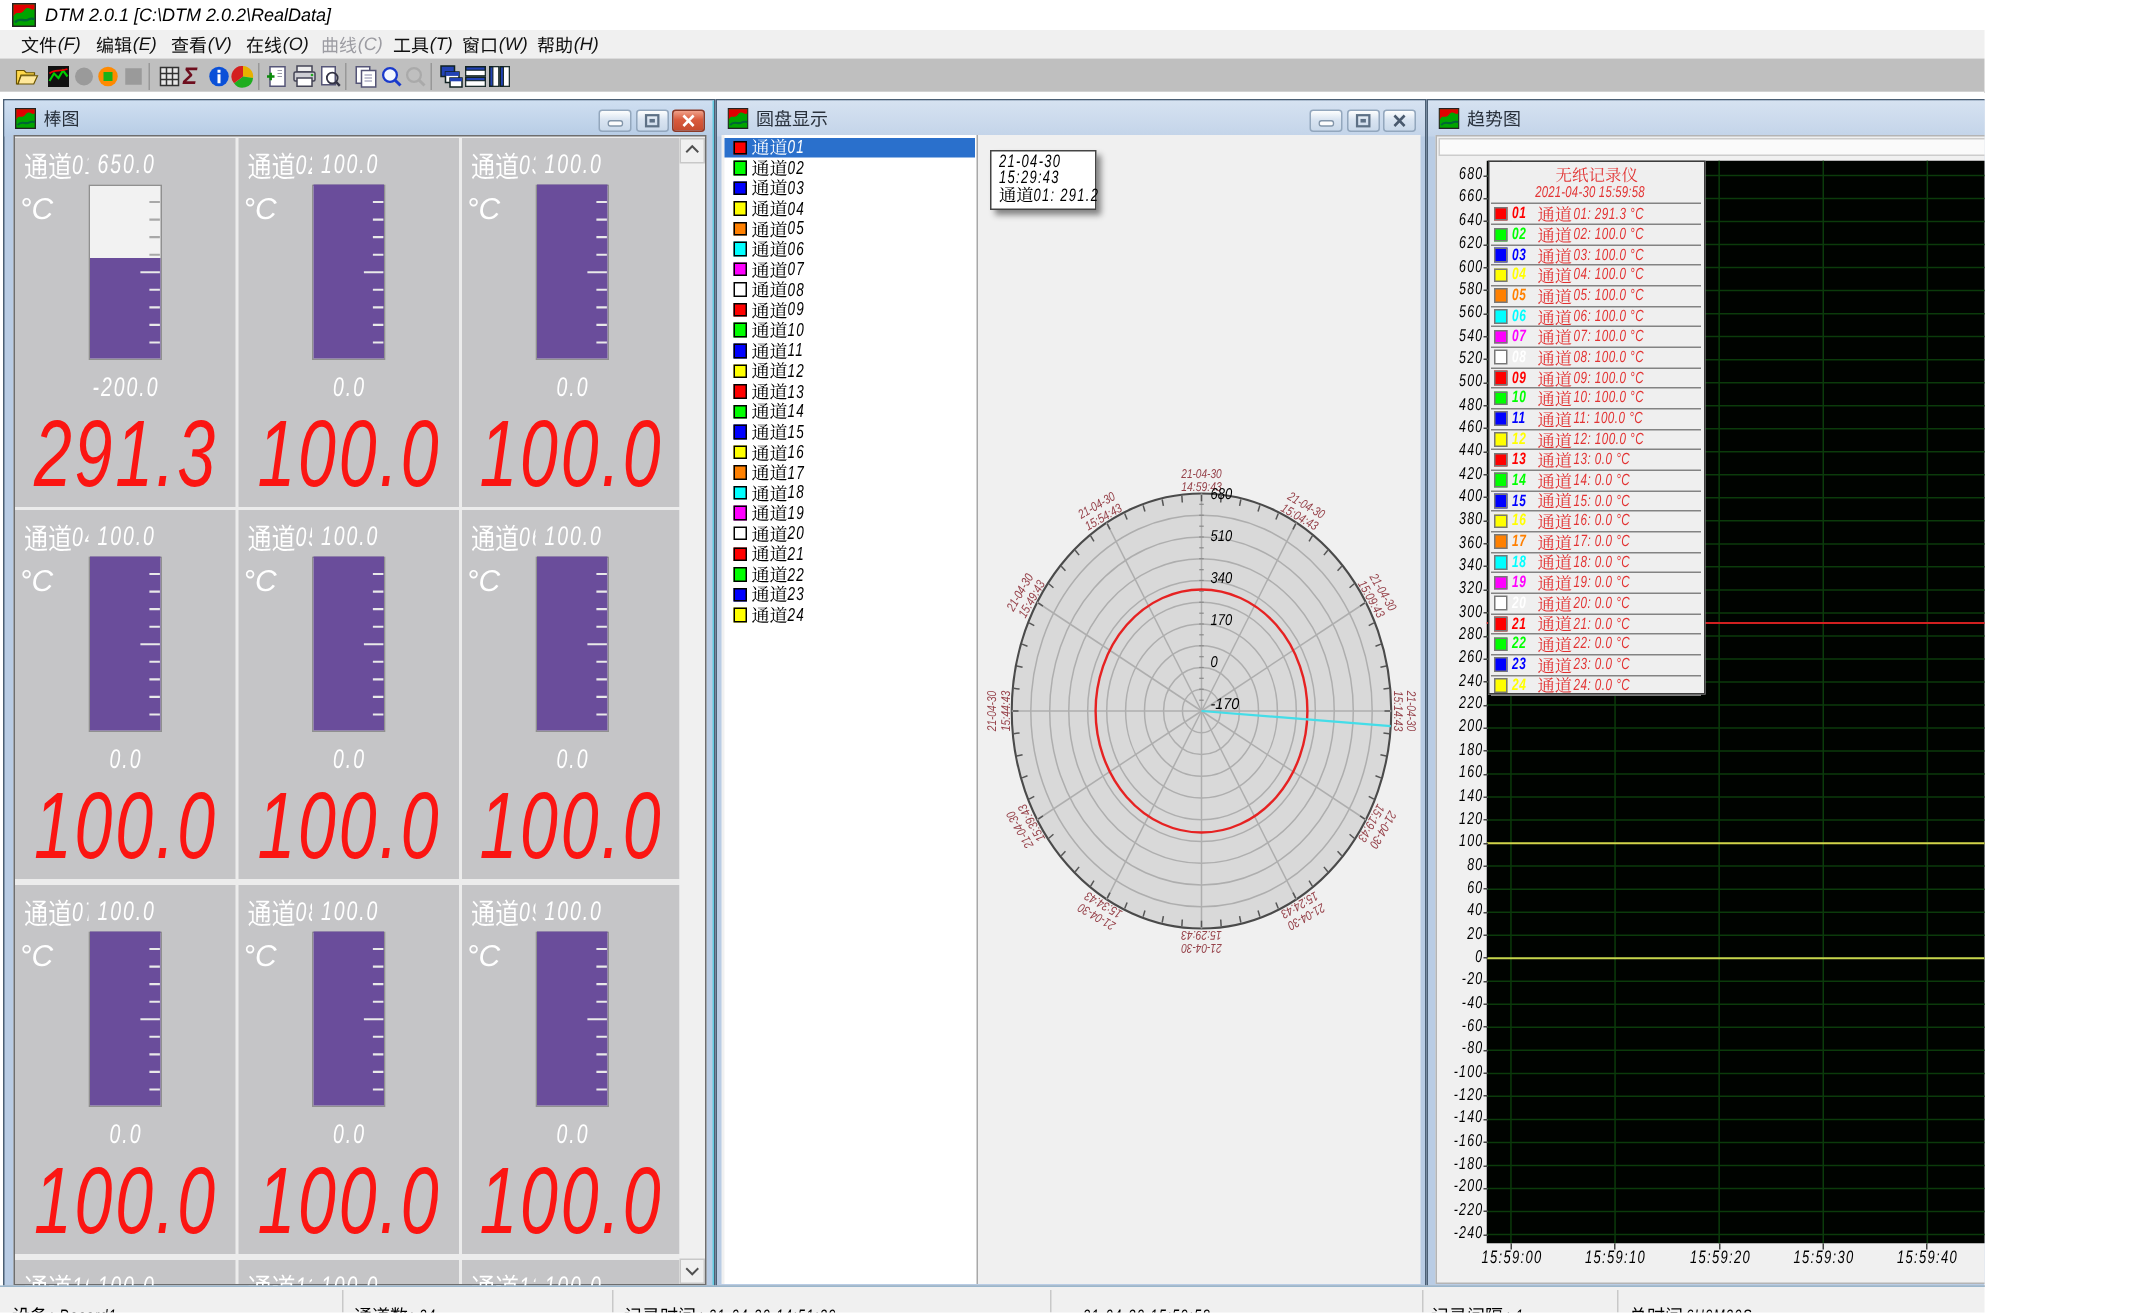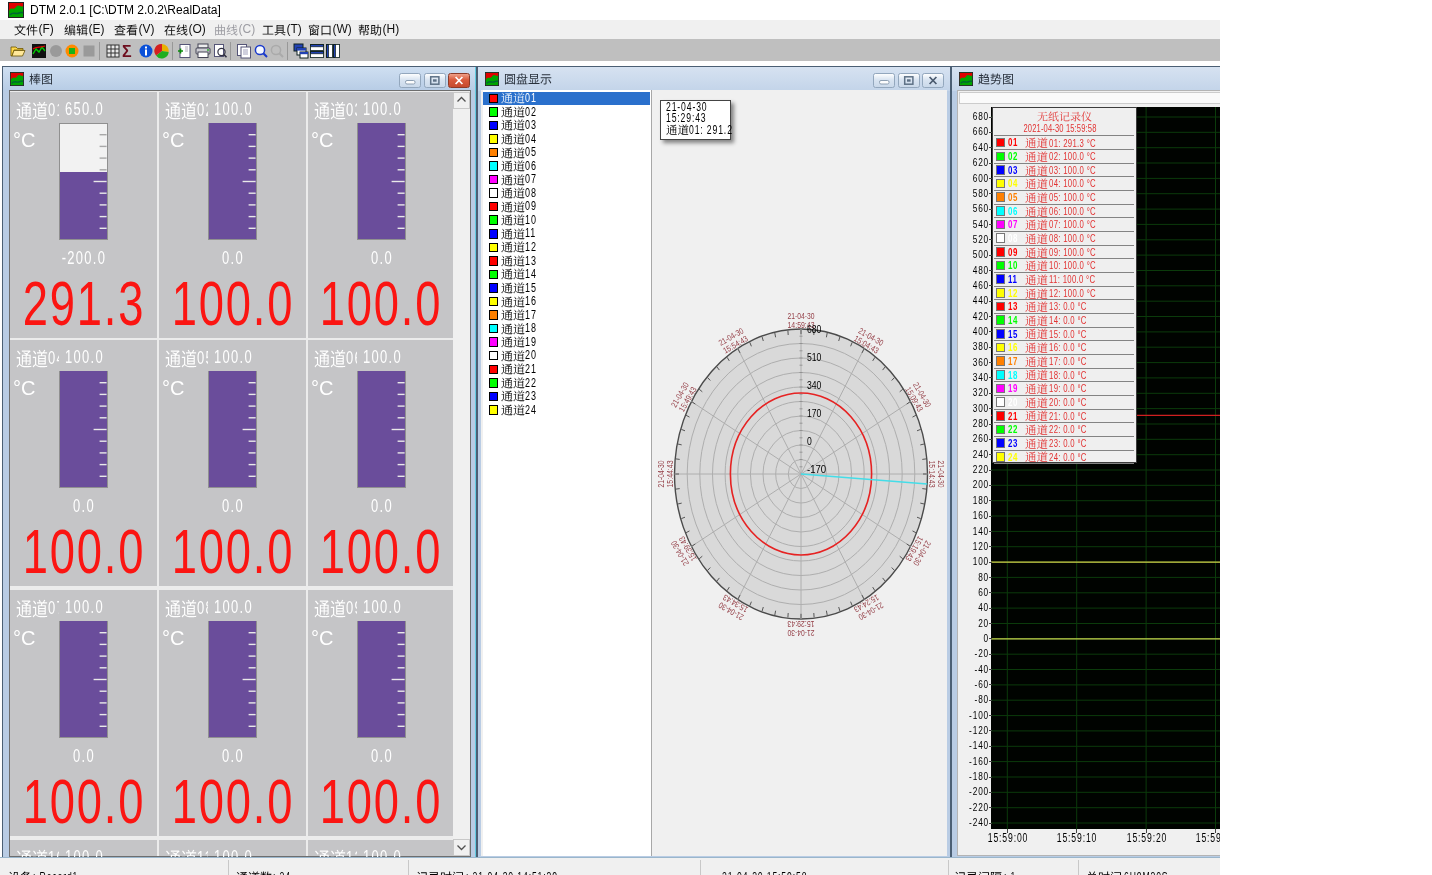--- a/index.html
+++ b/index.html
@@ -1,15 +1,15 @@
 <!DOCTYPE html>
 <html><head><meta charset="utf-8"><style>
 *{margin:0;padding:0}
 html,body{width:1432px;height:875px;overflow:hidden;background:#fff;font-family:"Liberation Sans",sans-serif;}
-#root{position:relative;width:1220px;height:875px;overflow:hidden;}
+#root{position:relative;width:1323px;height:875px;overflow:hidden;font-style:italic;}
 .tx{position:absolute;white-space:pre;}
 .ck{position:absolute;}
 svg{position:absolute;}
 </style></head><body>
 <svg width="0" height="0" style="position:absolute">
     <defs>
 <path id="g0" d="M540 -787C585 -722 633 -634 653 -581L716 -617C696 -670 646 -754 601 -817ZM838 -782C802 -568 746 -381 632 -234C532 -373 472 -555 436 -767L364 -756C406 -520 471 -323 580 -173C502 -92 402 -26 271 23C286 38 307 65 316 81C445 30 546 -36 625 -116C701 -31 794 36 912 82C924 62 948 32 966 17C848 -25 754 -91 679 -176C807 -334 871 -536 913 -769ZM266 -836C210 -684 117 -534 18 -437C32 -420 53 -381 61 -363C96 -399 130 -441 162 -486V78H234V-599C274 -668 309 -741 338 -815Z"></path>
 <path id="g1" d="M317 -341V-268H604V80H679V-268H953V-341H679V-562H909V-635H679V-828H604V-635H470C483 -680 494 -728 504 -775L432 -790C409 -659 367 -530 309 -447C327 -438 359 -420 373 -409C400 -451 425 -504 446 -562H604V-341ZM268 -836C214 -685 126 -535 32 -437C45 -420 67 -381 75 -363C107 -397 137 -437 167 -480V78H239V-597C277 -667 311 -741 339 -815Z"></path>
 <path id="g2" d="M605 -84C716 -32 832 32 902 81L962 25C887 -22 766 -86 653 -137ZM328 -133C266 -79 141 -12 40 26C58 40 83 65 95 81C196 40 319 -25 399 -88ZM212 -792V-209H52V-141H951V-209H802V-792ZM284 -209V-300H727V-209ZM284 -586H727V-501H284ZM284 -644V-730H727V-644ZM284 -444H727V-357H284Z"></path>
 <path id="g3" d="M633 -840C633 -763 633 -686 631 -613H466V-542H628C614 -300 563 -93 371 26C389 39 414 64 426 82C630 -52 685 -279 700 -542H856C847 -176 837 -42 811 -11C802 1 791 4 773 4C752 4 700 3 643 -1C656 19 664 50 666 71C719 74 773 75 804 72C836 69 857 60 876 33C909 -10 919 -153 929 -576C929 -585 929 -613 929 -613H703C706 -687 706 -763 706 -840ZM34 -95 48 -18C168 -46 336 -85 494 -122L488 -190L433 -178V-791H106V-109ZM174 -123V-295H362V-162ZM174 -509H362V-362H174ZM174 -576V-723H362V-576Z"></path>

